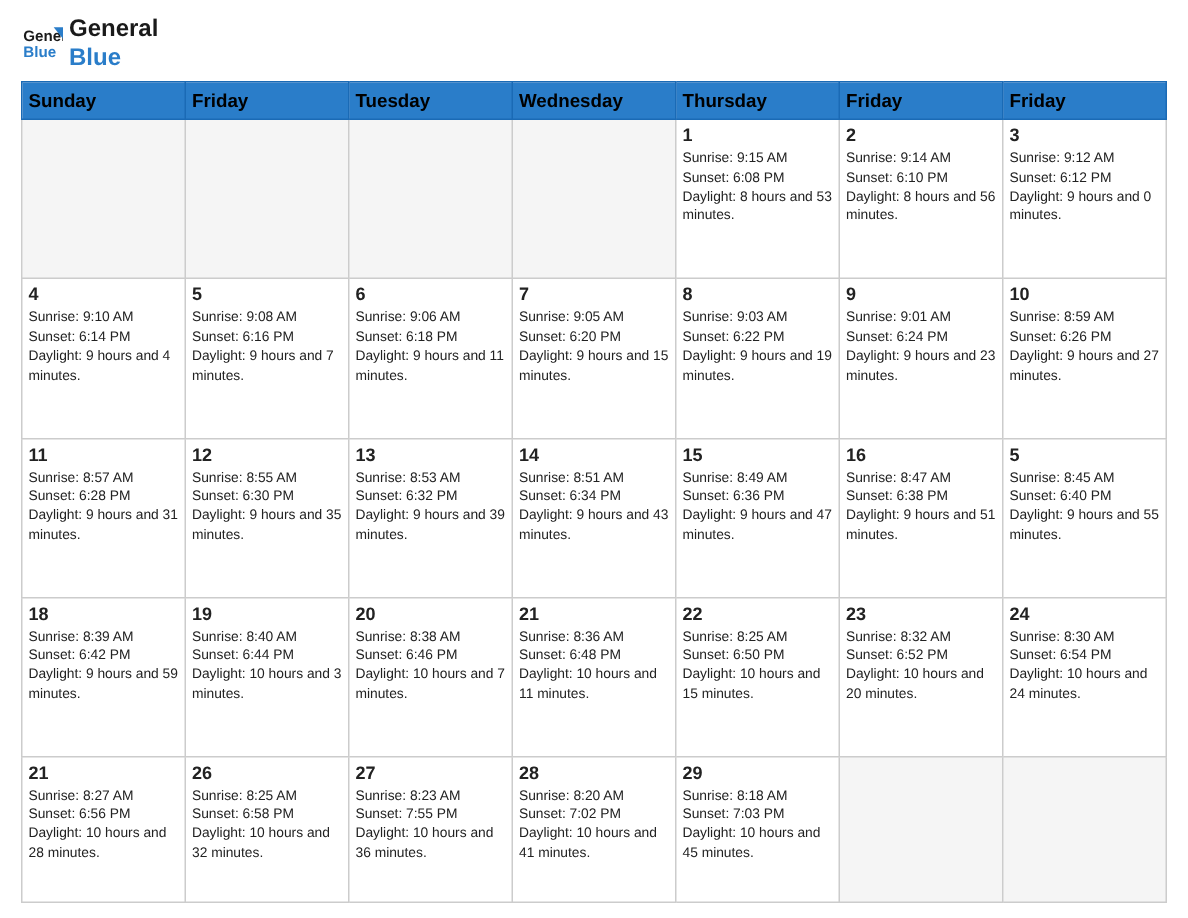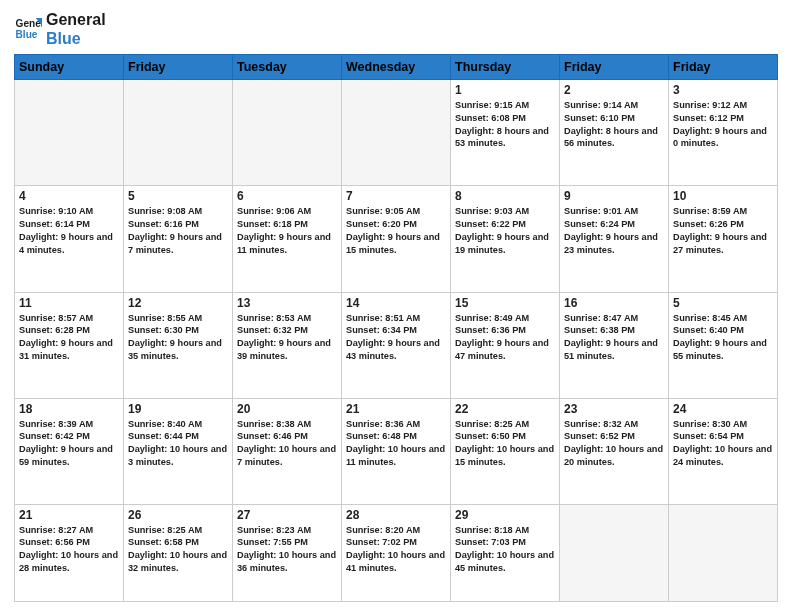--- a/index.html
+++ b/index.html
@@ -76,21 +76,20 @@
       font-size: 12px;
       font-weight: bold;
       color: #222;
       display: block;
       margin-bottom: 2px;
     }
     .day-info {
       font-size: 9.2px;
       line-height: 1.38;
       color: #222;
-      font-weight: bold;
     }
     .last-row td {
       height: 78px;
     }
   </style>
 </head>
 <body>
 
 <div class="page">
   <div class="header">

